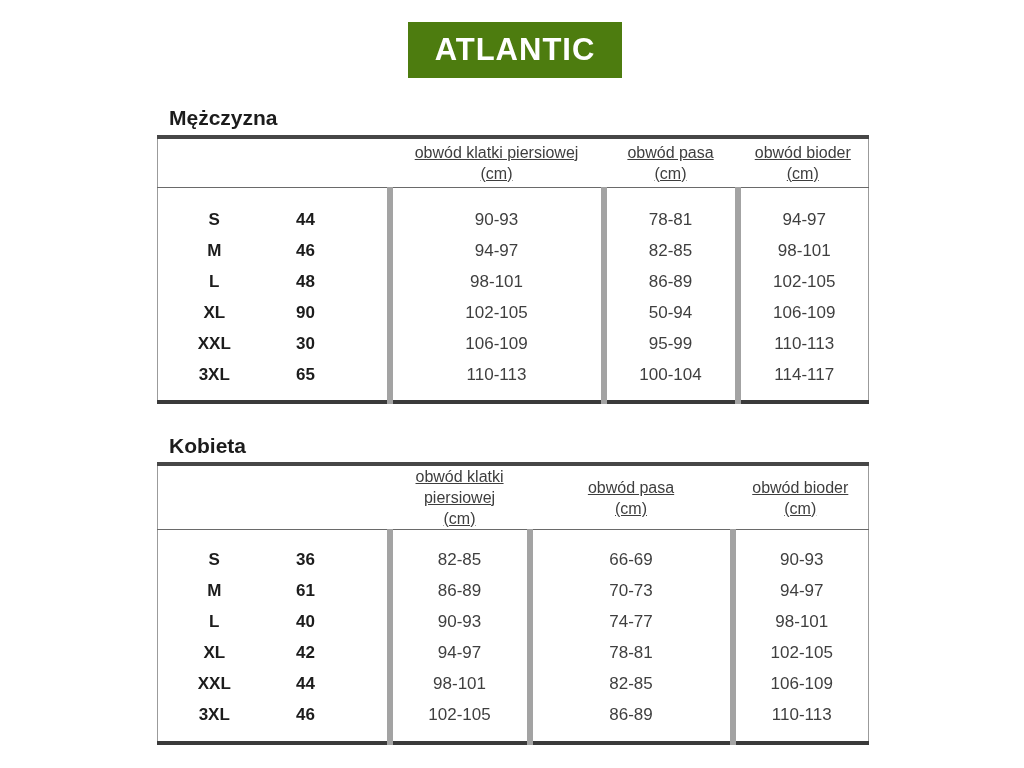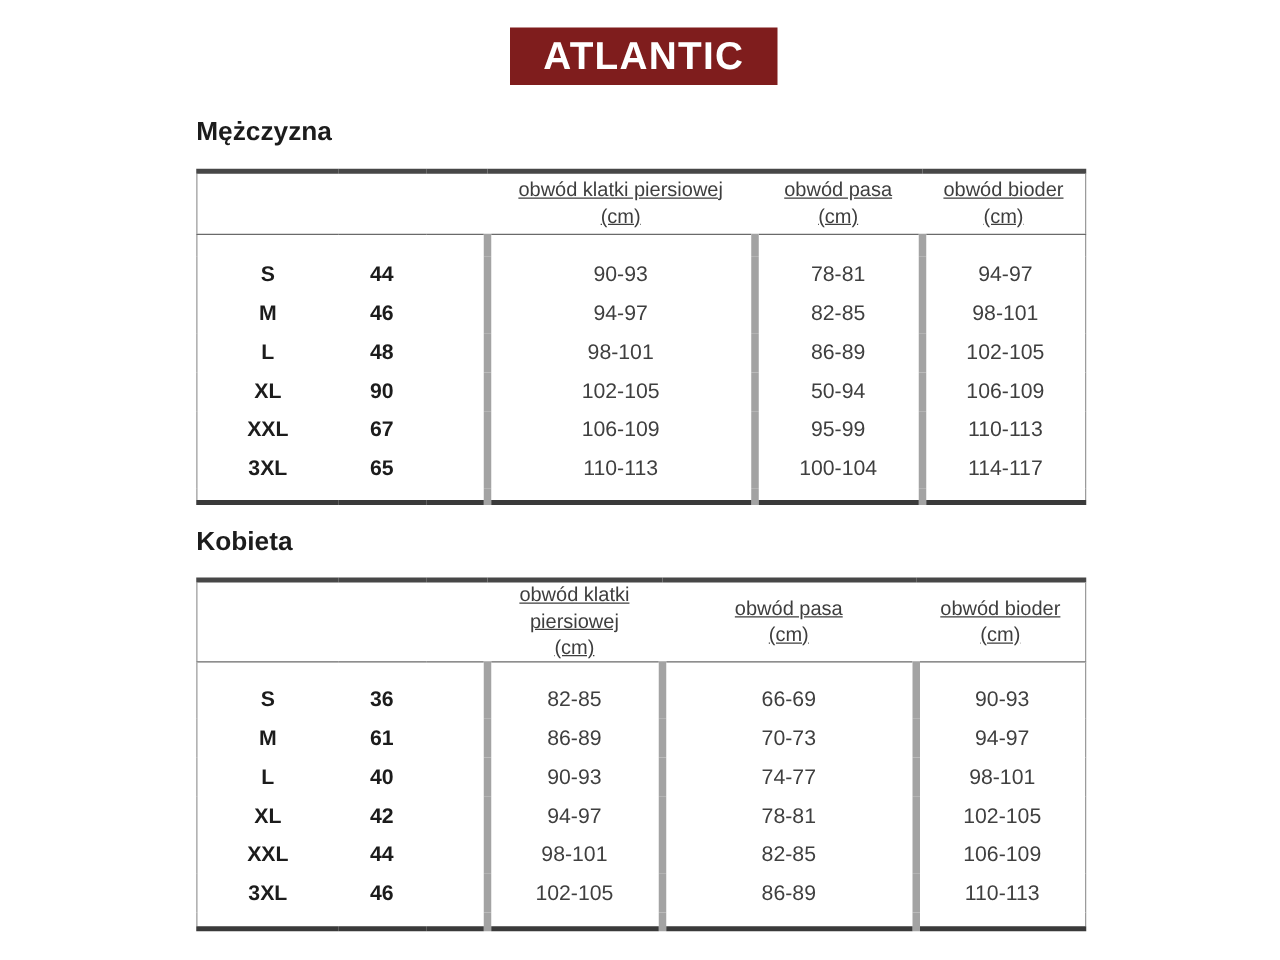--- a/index.html
+++ b/index.html
@@ -13,34 +13,34 @@
     width: 1024px;
     height: 768px;
     background: #ffffff;
     overflow: hidden;
   }
   .logo {
     position: absolute;
     left: 408px;
     top: 22px;
     width: 214px;
-    height: 46px;
-    background: #7f1d1d;
+    height: 56px;
+    background: #4d7c0f;
     color: #ffffff;
     display: flex;
     align-items: center;
     justify-content: center;
     font-size: 31px;
     font-weight: 700;
     letter-spacing: 1px;
   }
   .section-title {
     position: absolute;
     left: 157px;
-    margin: 0;
+    margin: 12px;
     font-size: 21px;
     font-weight: 700;
     color: #1c1c1c;
   }
   #title-0 { top: 94px; }
   #title-1 { top: 422px; }
 
   table.size-table {
     position: absolute;
     left: 157px;
@@ -167,21 +167,21 @@
         <tr class="data-row">
           <td class="bold-cell">XL</td>
           <td class="bold-cell">90</td>
           <td></td>
           <td class="sep">102-105</td>
           <td class="sep">50-94</td>
           <td class="sep">106-109</td>
         </tr>
         <tr class="data-row">
           <td class="bold-cell">XXL</td>
-          <td class="bold-cell">67</td>
+          <td class="bold-cell">30</td>
           <td></td>
           <td class="sep">106-109</td>
           <td class="sep">95-99</td>
           <td class="sep">110-113</td>
         </tr>
         <tr class="data-row">
           <td class="bold-cell">3XL</td>
           <td class="bold-cell">65</td>
           <td></td>
           <td class="sep">110-113</td>

